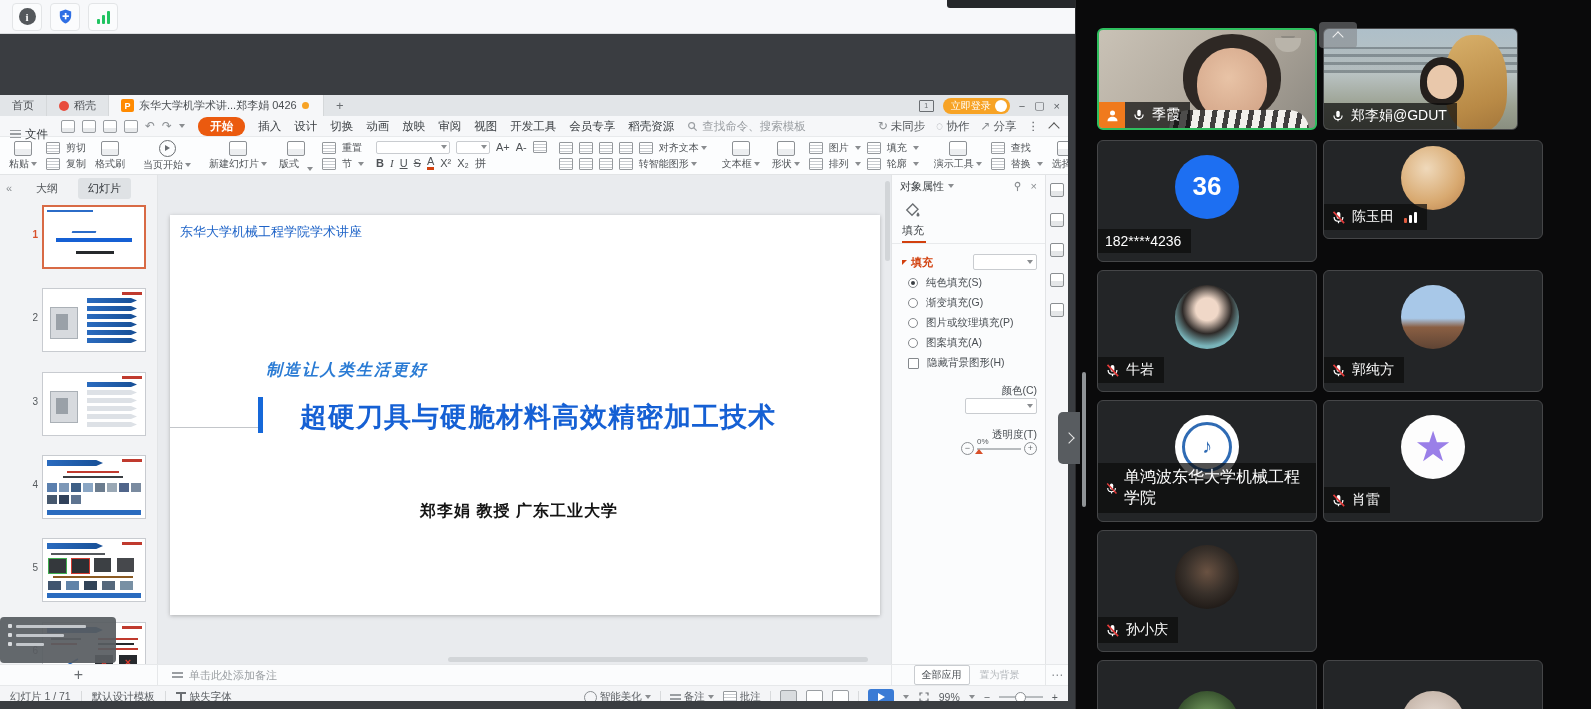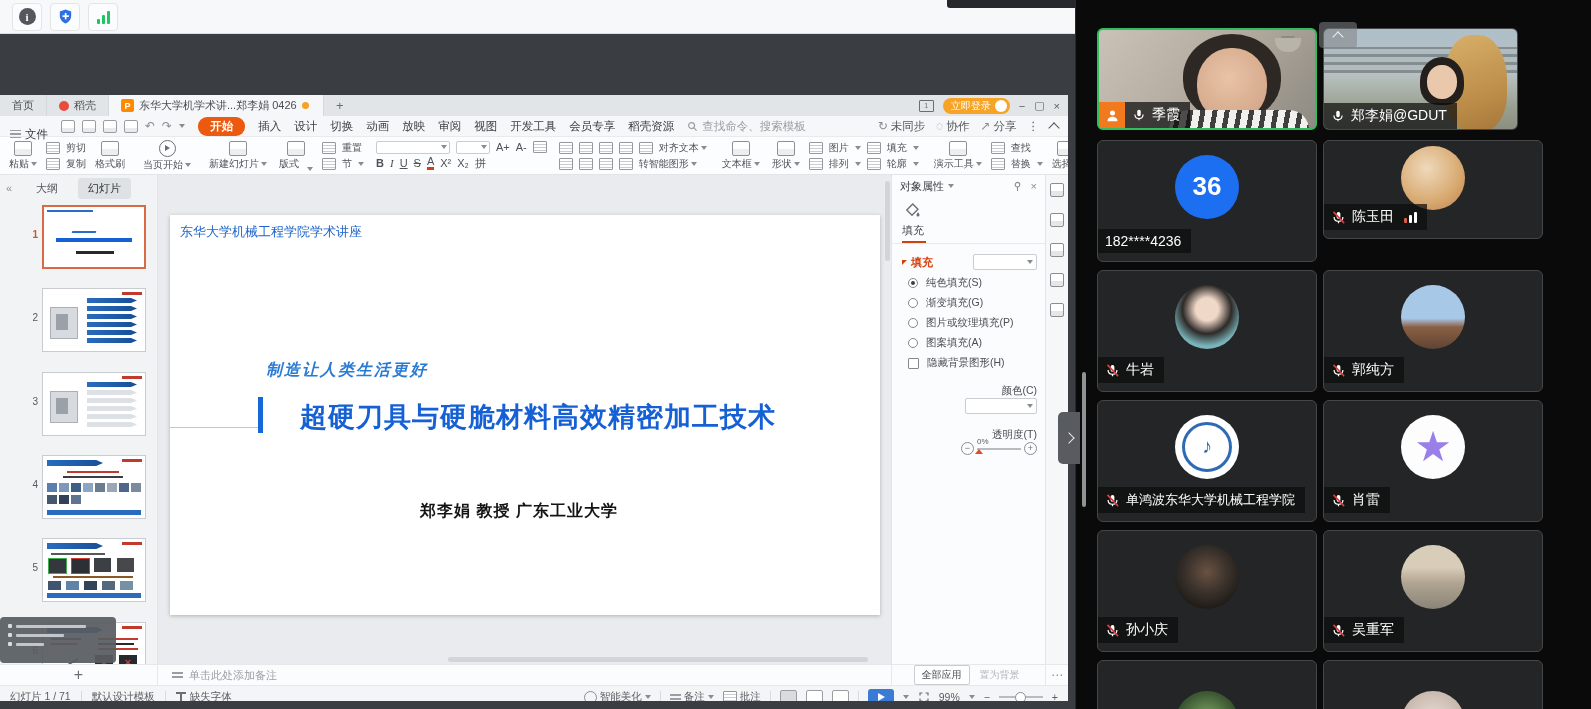--- a/index.html
+++ b/index.html
@@ -877,21 +877,21 @@
         <span>郭纯方</span>
       </span>
         </div>
     </div>
 
     <div class="tile" style="left:21px;top:400px;height:122px;">
       <div class="avatar av-shb">
           <span class="shb-ring">♪</span>
         </div>
       <div class="label">
-          <span class="lbl" style="font-size:13px;">
+          <span class="lbl" style="font-size:16px;">
         <svg width="15" height="15" viewBox="0 0 24 24">
           <path fill="#fff" d="M12 14a3 3 0 0 0 3-3V6a3 3 0 0 0-6 0v5a3 3 0 0 0 3 3z"></path>
           <path fill="#fff" d="M18 11a6 6 0 0 1-12 0H4a8 8 0 0 0 7 7.93V21h2v-2.07A8 8 0 0 0 20 11h-2z"></path>
           <line x1="4" y1="3" x2="21" y2="21" stroke="#e23b3b" stroke-width="2.6"></line>
         </svg>
         <span>单鸿波东华大学机械工程学院</span>
       </span>
         </div>
     </div>
     <div class="tile" style="left:247px;top:400px;height:122px;">
@@ -914,33 +914,20 @@
           <span class="lbl">
         <svg width="15" height="15" viewBox="0 0 24 24">
           <path fill="#fff" d="M12 14a3 3 0 0 0 3-3V6a3 3 0 0 0-6 0v5a3 3 0 0 0 3 3z"></path>
           <path fill="#fff" d="M18 11a6 6 0 0 1-12 0H4a8 8 0 0 0 7 7.93V21h2v-2.07A8 8 0 0 0 20 11h-2z"></path>
           <line x1="4" y1="3" x2="21" y2="21" stroke="#e23b3b" stroke-width="2.6"></line>
         </svg>
         <span>孙小庆</span>
       </span>
         </div>
     </div>
-    <div class="tile" style="left:247px;top:530px;height:122px;">
-      <div class="avatar av-wcj"></div>
-      <div class="label">
-          <span class="lbl">
-        <svg width="15" height="15" viewBox="0 0 24 24">
-          <path fill="#fff" d="M12 14a3 3 0 0 0 3-3V6a3 3 0 0 0-6 0v5a3 3 0 0 0 3 3z"></path>
-          <path fill="#fff" d="M18 11a6 6 0 0 1-12 0H4a8 8 0 0 0 7 7.93V21h2v-2.07A8 8 0 0 0 20 11h-2z"></path>
-          <line x1="4" y1="3" x2="21" y2="21" stroke="#e23b3b" stroke-width="2.6"></line>
-        </svg>
-        <span>吴重军</span>
-      </span>
-        </div>
-    </div>
 
     <div class="tile" style="left:21px;top:660px;height:122px;">
       <div class="avatar av-p1" style="top:30px;transform:translate(-50%,0);"></div>
     </div>
     <div class="tile" style="left:247px;top:660px;height:122px;">
       <div class="avatar av-p2" style="top:30px;transform:translate(-50%,0);"></div>
     </div>
   </div>
 </div>
 

